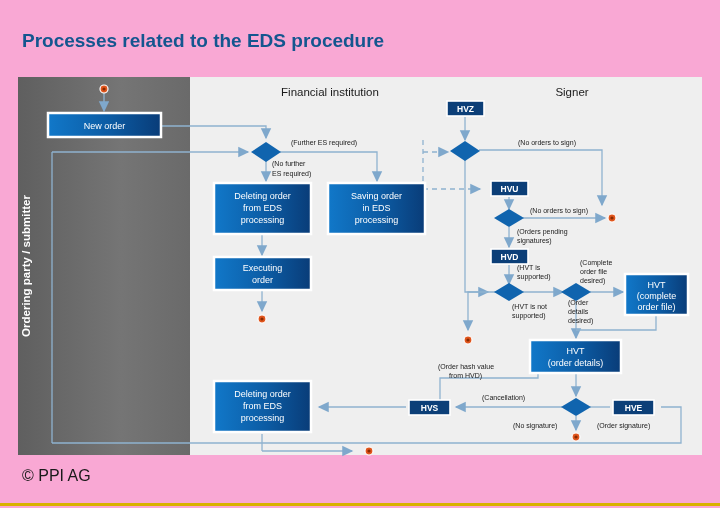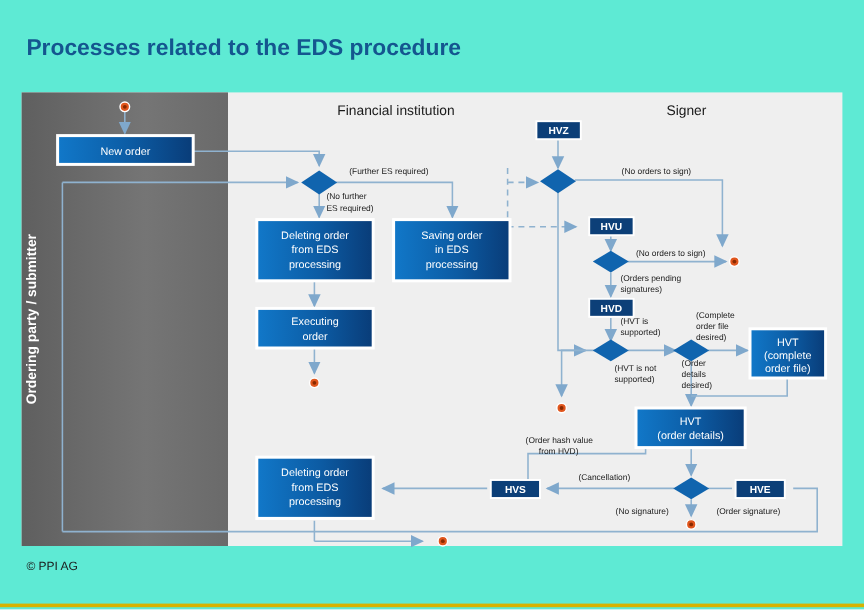--- a/index.html
+++ b/index.html
@@ -3,29 +3,29 @@
 <meta charset="utf-8">
 <style>
   html,body{margin:0;padding:0;}
   body{
     width:720px;height:508px;
     background:#ffffff;
     font-family:"Liberation Sans", sans-serif;
     overflow:hidden;
     position:relative;
   }
-  #slide{position:absolute;left:0;top:0;width:720px;height:508px;background:#5eead4;}
+  #slide{position:absolute;left:0;top:0;width:720px;height:508px;background:#f9a8d4;}
   #title{
     position:absolute;left:22px;top:30px;
     font-size:19px;font-weight:bold;color:#14568f;
     letter-spacing:0px;
   }
   #footer{
     position:absolute;left:22px;top:467px;
-    font-size:10px;color:#1a1a1a;
+    font-size:16px;color:#1a1a1a;
   }
   #bottomrule{
     position:absolute;left:0;top:503px;width:720px;height:3px;background:#d8b200;
   }
   svg{position:absolute;left:0;top:0;}
   .lbl{font-family:"Liberation Sans",sans-serif;fill:#1a1a1a;font-size:7px;}
   .swimlane-title{font-family:"Liberation Sans",sans-serif;fill:#1a1a1a;font-size:11.5px;}
   .boxtxt{font-family:"Liberation Sans",sans-serif;fill:#ffffff;font-size:9px;}
   .tagtxt{font-family:"Liberation Sans",sans-serif;fill:#ffffff;font-size:8.5px;font-weight:bold;}
   .laneLabel{font-family:"Liberation Sans",sans-serif;fill:#ffffff;font-size:11.5px;font-weight:bold;}

